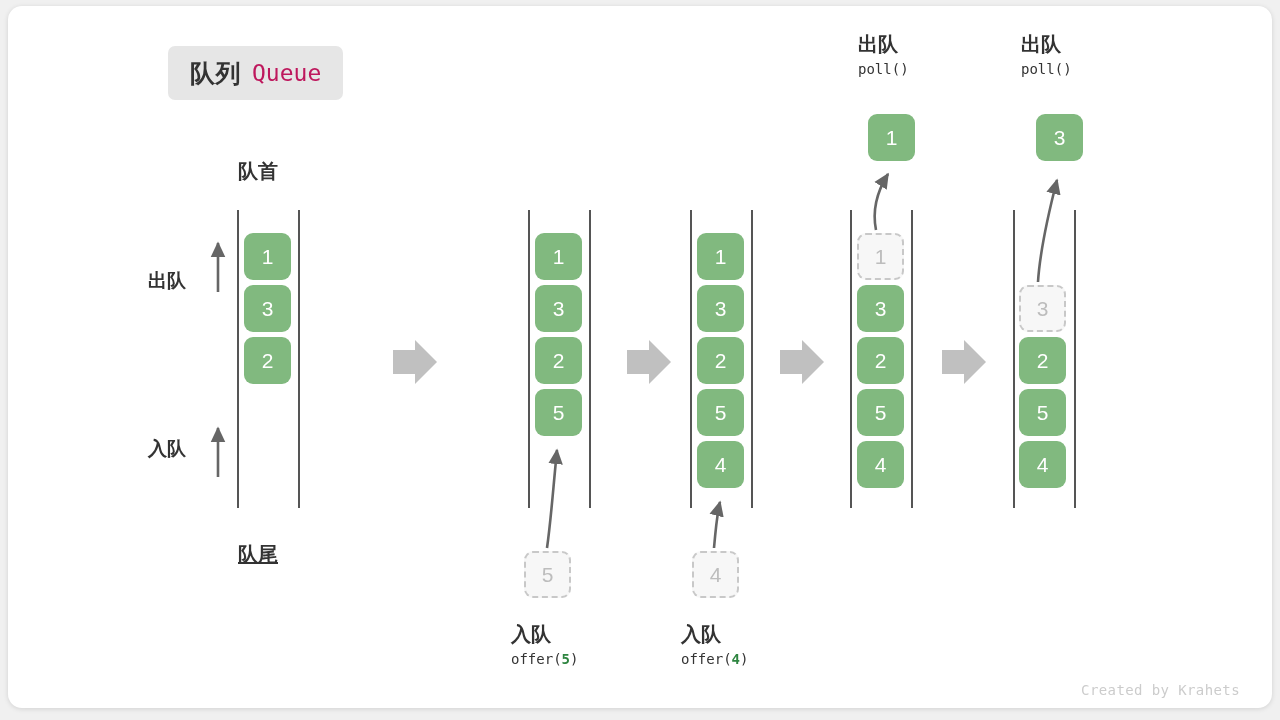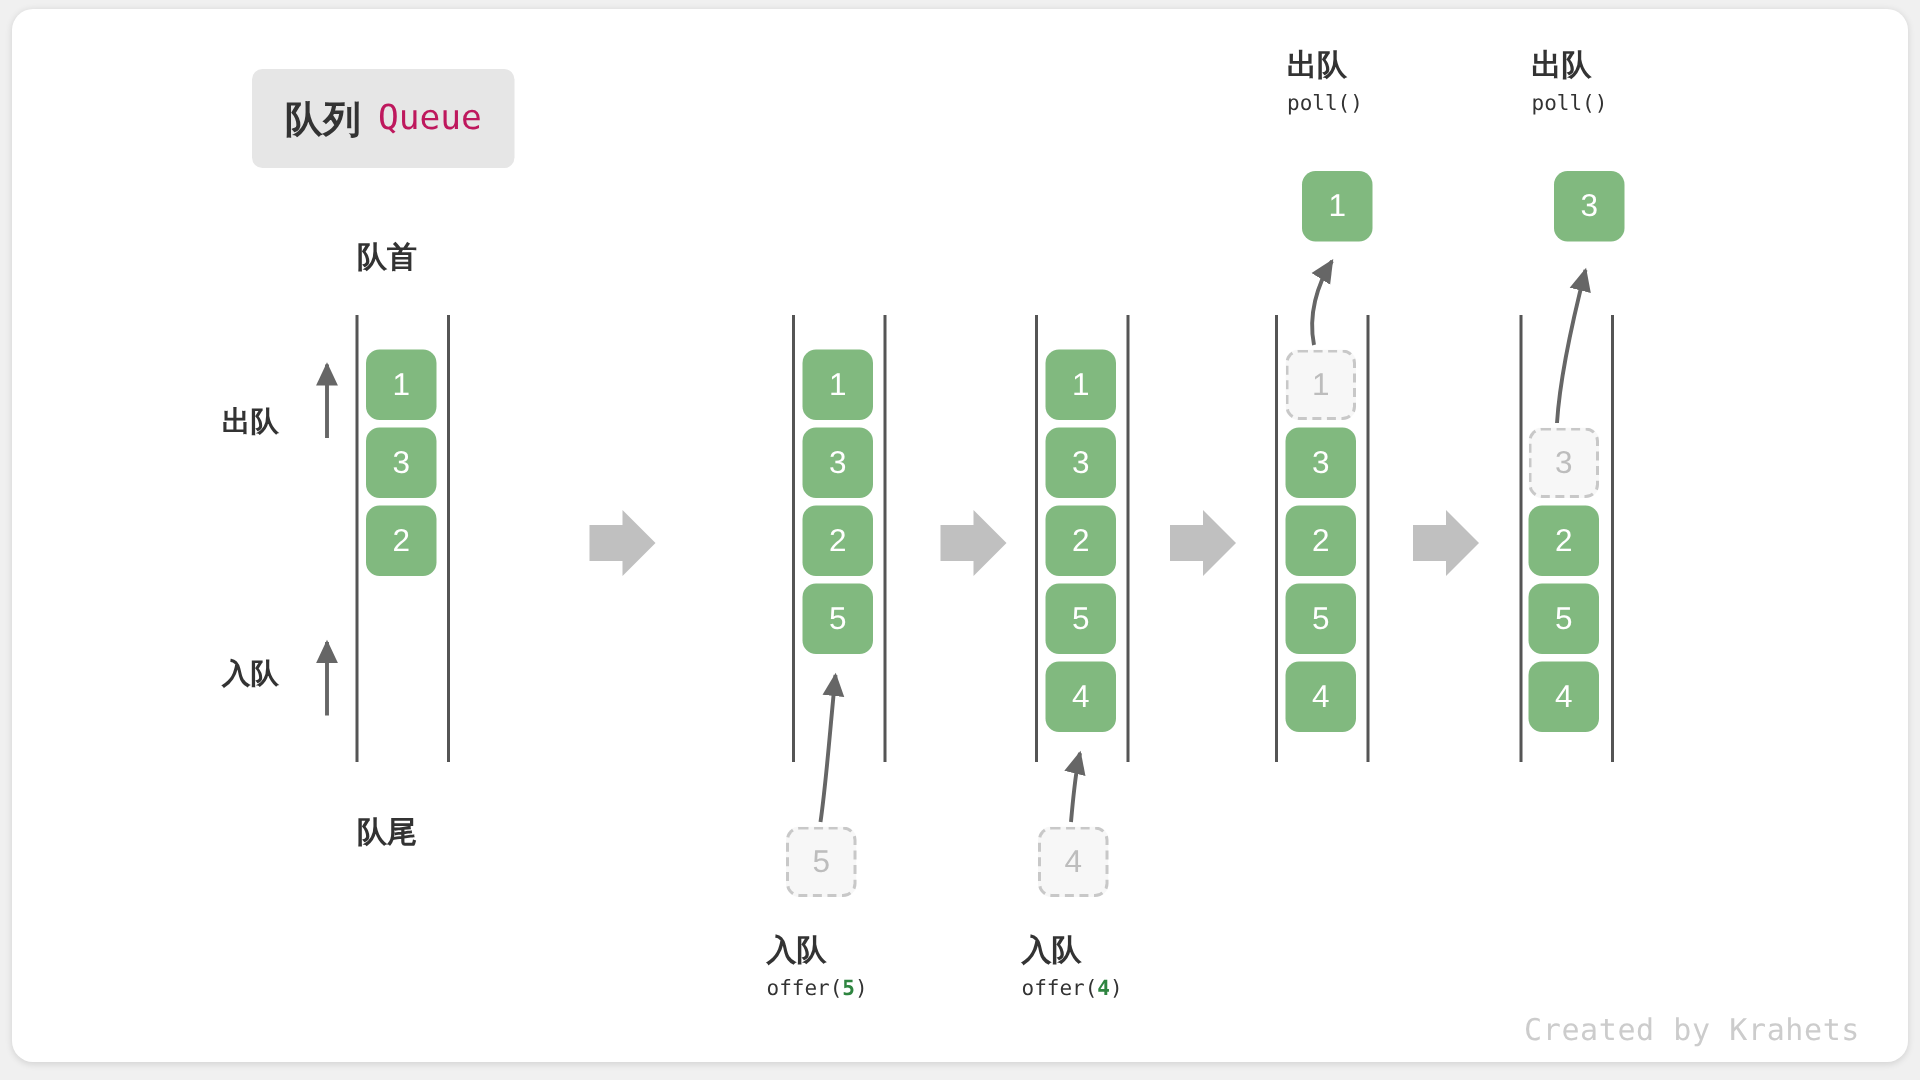--- a/index.html
+++ b/index.html
@@ -28,21 +28,21 @@
     background: #ffffff;
     border-radius: 14px;
     box-shadow: 0 1px 5px rgba(0,0,0,0.13);
   }
 
   
   .title-badge {
     position: absolute;
     left: 168px;
     top: 46px;
-    height: 66px;
+    height: 54px;
     padding: 0 22px;
     background: #e6e6e6;
     border-radius: 7px;
     display: flex;
     align-items: center;
     gap: 11px;
     white-space: nowrap;
   }
   .title-cn {
     font-size: 25px;
@@ -129,38 +129,38 @@
     height: 720px;
     pointer-events: none;
   }
 
   
   .watermark {
     position: absolute;
     right: 40px;
     bottom: 22px;
     font-family: "DejaVu Sans Mono", monospace;
-    font-size: 20px;
+    font-size: 14px;
     color: #cccccc;
     letter-spacing: 0.4px;
   }
 </style>
 </head>
 <body>
 
 <div id="canvas">
   <div class="card"></div>
 
   <div class="title-badge">
     <span class="title-cn">队列</span>
     <span class="title-en">Queue</span>
   </div>
 
   <div class="head-label" style="left:238px; top:158px;">队首</div>
-  <div class="tail-label" style="left:238px; top:541px;">队尾</div>
+  <div class="tail-label" style="left:238px; top:541px;text-decoration:underline;">队尾</div>
   <div class="side-label" style="left:148px; top:268px;">出队</div>
   <div class="side-label" style="left:148px; top:436px;">入队</div>
 
   <div class="rail" style="left:237px; top:210px; height:298px;"></div>
   <div class="rail" style="left:298px; top:210px; height:298px;"></div>
 
   <div class="cell" style="left:244px; top:233px;">1</div>
   <div class="cell" style="left:244px; top:285px;">3</div>
   <div class="cell" style="left:244px; top:337px;">2</div>
 

